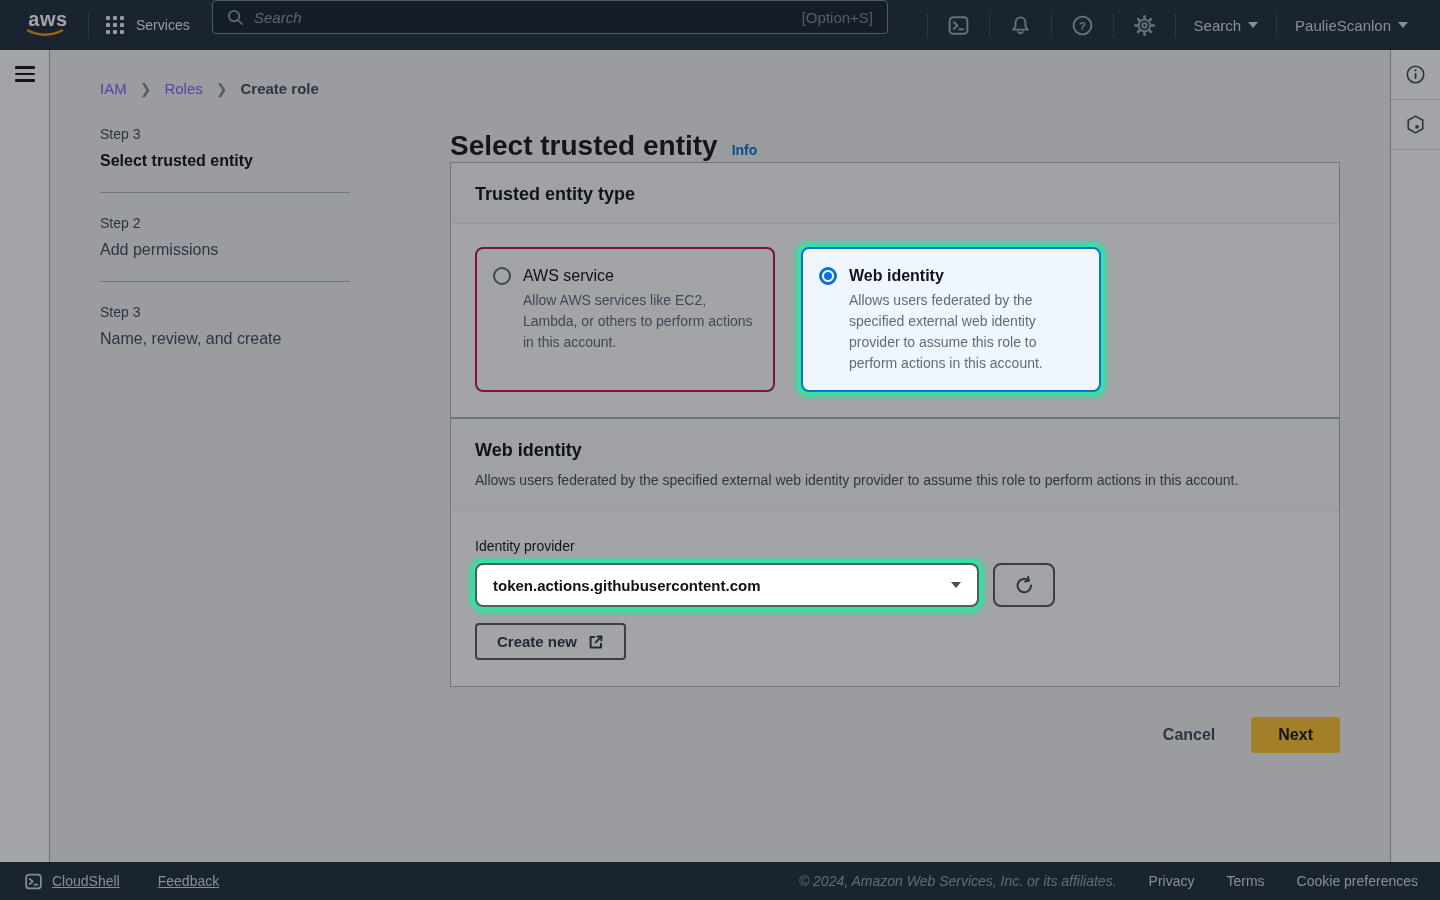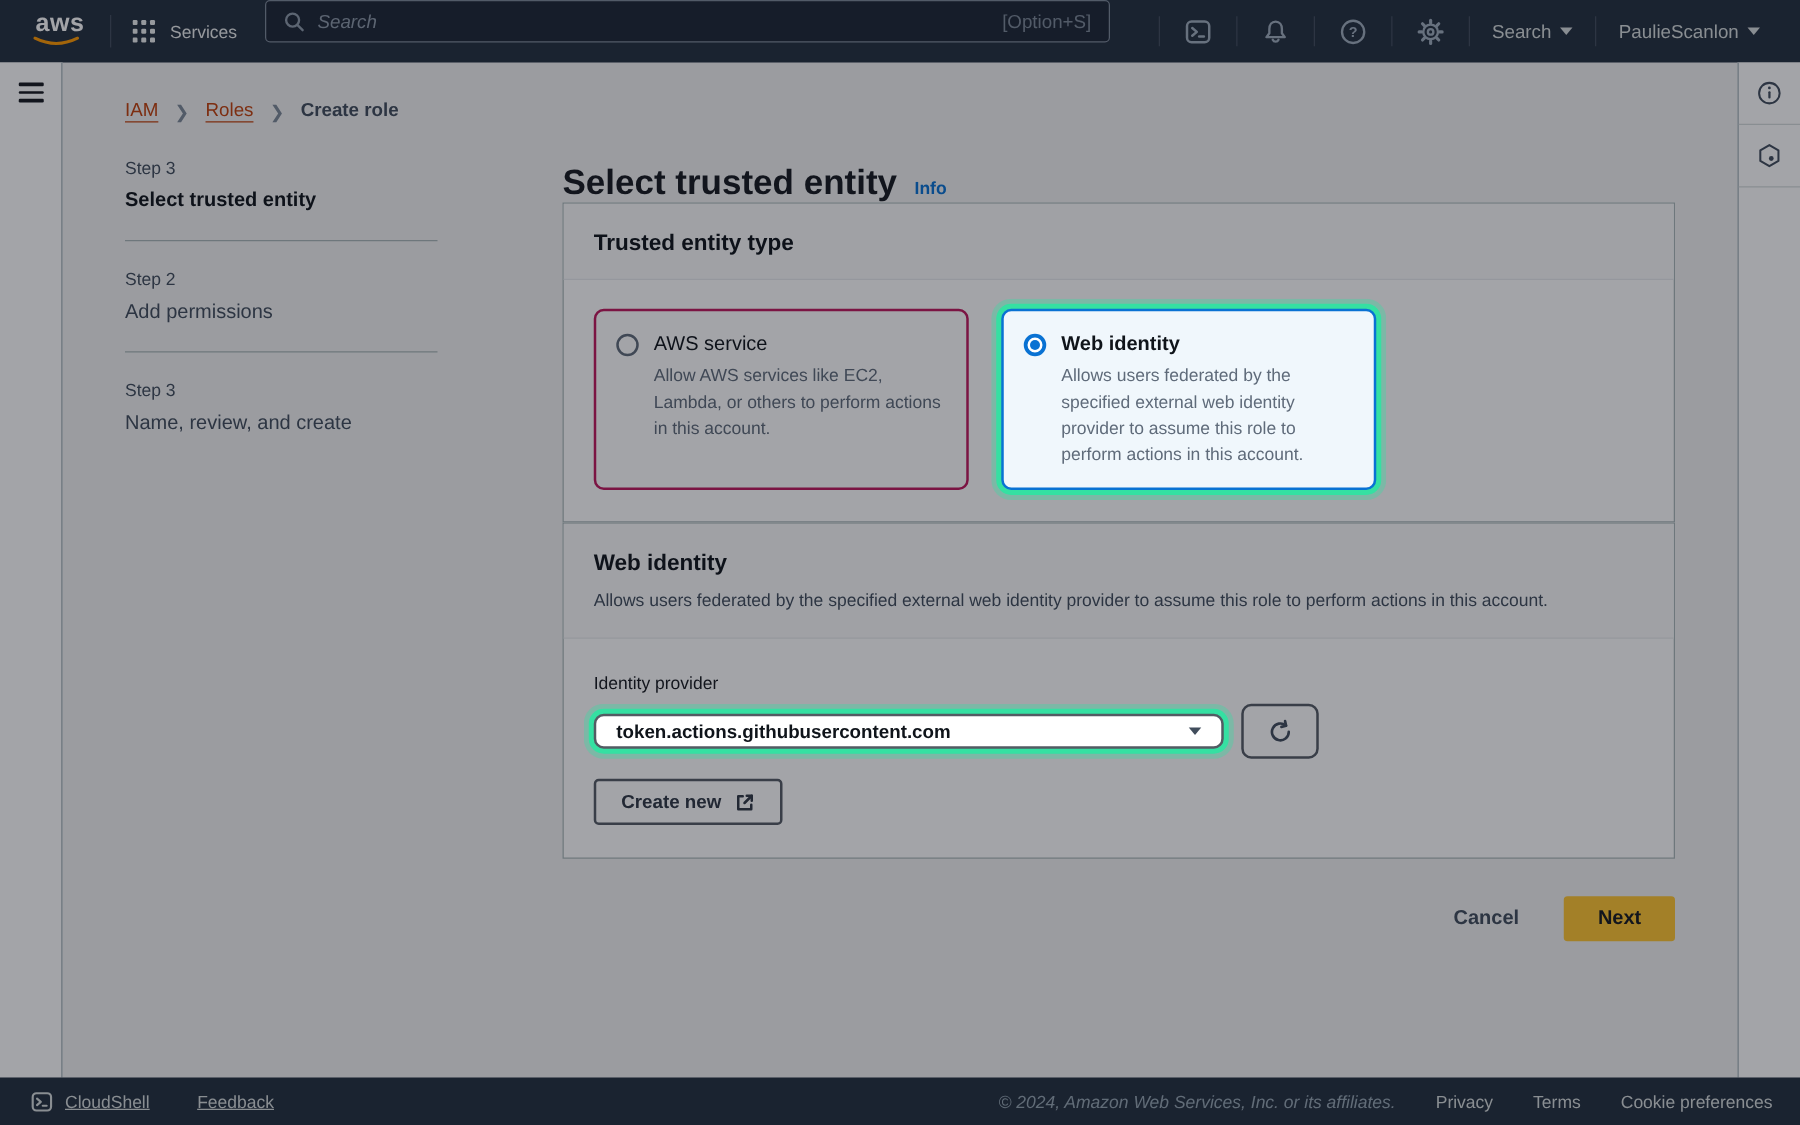--- a/index.html
+++ b/index.html
@@ -33,21 +33,21 @@
 
   
   .left-strip { position:absolute; left:0; top:50px; bottom:38px; width:50px; background:#fff; border-right:1px solid #a4b1b8; }
   .hamburger { margin:16px auto 0; width:20px; cursor:pointer; }
   .hamburger span { display:block; height:2.5px; background:#16191f; margin-bottom:4px; border-radius:1px; }
   .right-strip { position:absolute; right:0; top:50px; bottom:38px; width:50px; background:#fff; border-left:1px solid #a4b1b8; }
   .rs-cell { height:50px; display:flex; align-items:center; justify-content:center; color:#414d5c; border-bottom:1px solid #d5dbdb; cursor:pointer; }
 
   
   .breadcrumb { position:absolute; left:100px; top:80px; font-size:15px; display:flex; align-items:center; gap:13px; }
-  .bc-link { color:#c2410c; text-decoration:underline; text-underline-offset:4px; cursor:pointer; }
+  .bc-link { color:#8b5cf6; text-underline-offset:4px; cursor:pointer; }
   .bc-chev { color:#7d8998; font-size:14px; }
   .bc-current { color:#414d5c; font-weight:bold; }
 
   .steps { position:absolute; left:100px; top:126px; width:250px; }
   .step-label { font-size:14px; color:#414d5c; margin-bottom:10px; }
   .step-title { font-size:16px; color:#414d5c; }
   .step-title.active { font-weight:bold; color:#0f141a; }
   .step-div { height:1px; background:#aab7b8; margin:22px 0; }
 
   .main { position:absolute; left:450px; top:130px; width:890px; }
@@ -67,21 +67,21 @@
     box-shadow:0 0 0 4px #35e0a2, 0 0 0 8px rgba(53,224,162,.35); }
   .radio { width:18px; height:18px; border-radius:50%; border:2px solid #5f6b7a; background:#fff; flex:none; margin-top:2px; position:relative; }
   .radio.checked { border:3px solid #0972d3; }
   .radio.checked::after { content:""; position:absolute; left:50%; top:50%; width:8px; height:8px; margin:-4px 0 0 -4px; border-radius:50%; background:#0972d3; }
   .tile-title { font-size:16px; color:#0f141a; line-height:22px; }
   .tile-selected .tile-title { font-weight:bold; }
   .tile-desc { font-size:14px; color:#5f6b7a; line-height:21px; margin-top:3px; }
 
   .field-label { font-size:14px; color:#16191f; margin-bottom:9px; }
   .ip-row { display:flex; align-items:center; }
-  .ip-select { position:relative; z-index:60; width:504px; height:28px; background:#fff; border:2px solid #535b63; border-radius:8px; display:flex; align-items:center; padding:0 16px; cursor:pointer;
+  .ip-select { position:relative; z-index:60; width:504px; height:44px; background:#fff; border:2px solid #535b63; border-radius:8px; display:flex; align-items:center; padding:0 16px; cursor:pointer;
     box-shadow:0 0 0 4px #35e0a2, 0 0 0 8px rgba(53,224,162,.35); }
   .ip-select .value { font-size:15px; font-weight:bold; color:#0f141a; flex:1; }
   .ip-select .caret { color:#414d5c; }
   .refresh-btn { margin-left:14px; width:62px; height:44px; border:2px solid #545b64; border-radius:8px; background:transparent; display:flex; align-items:center; justify-content:center; color:#414d5c; cursor:pointer; }
   .create-new { margin-top:16px; display:inline-flex; align-items:center; gap:11px; height:37px; padding:12px 20px; border:2px solid #545b64; border-radius:4px; background:transparent; font-size:15px; font-weight:bold; color:#2f3845; cursor:pointer; font-family:"Liberation Sans", sans-serif; }
 
   .actions { margin-top:30px; display:flex; justify-content:flex-end; align-items:center; gap:36px; }
   .cancel-btn { font-size:16px; font-weight:bold; color:#414d5c; cursor:pointer; background:none; border:none; font-family:"Liberation Sans", sans-serif; }
   .next-btn { background:#ffc631; border:none; border-radius:3px; height:36px; padding:0 27px; font-size:16px; font-weight:bold; color:#16191f; cursor:pointer; font-family:"Liberation Sans", sans-serif; }
 

